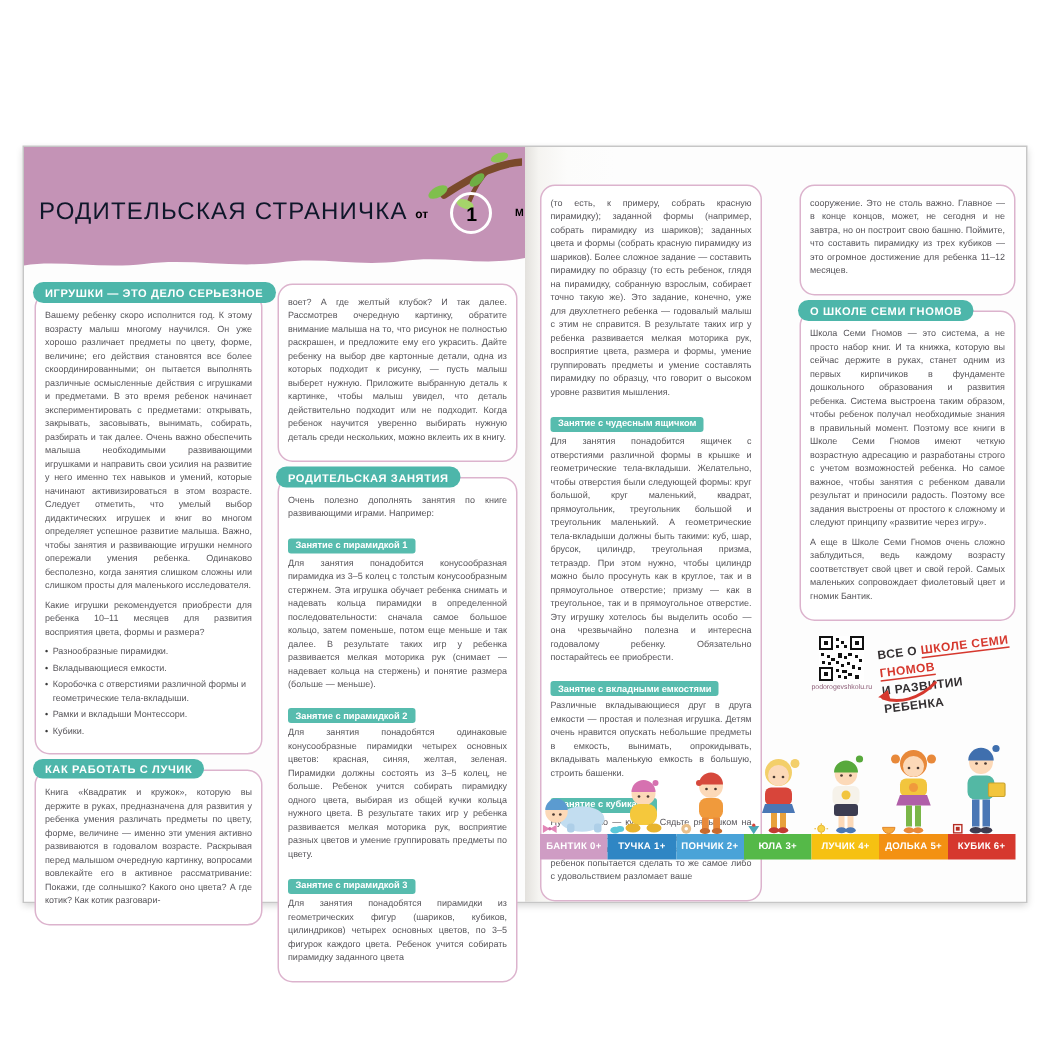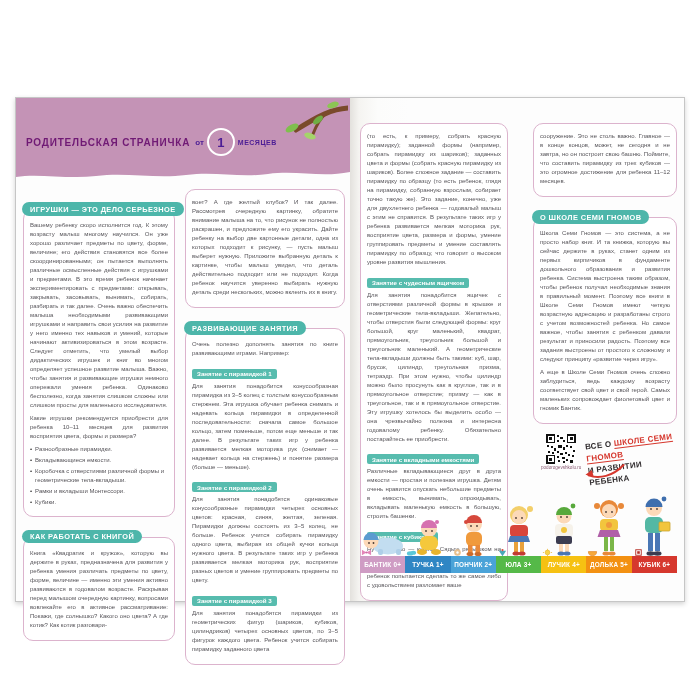--- a/index.html
+++ b/index.html
@@ -5,36 +5,36 @@
   html,body{margin:0;padding:0;}
   body{width:700px;height:700px;background:#ffffff;font-family:"Liberation Sans",sans-serif;position:relative;overflow:hidden;}
   .spread{position:absolute;left:15px;top:97px;width:668px;height:503px;background:#fff;border:1px solid #c6c6c6;box-shadow:0 2px 5px rgba(0,0,0,.18);}
   .page{position:absolute;top:0;height:100%;}
   .left-page{left:0;width:334px;background:#fdfdfd;}
   .right-page{left:334px;right:0;background:linear-gradient(to right,#e3e1dd 0,#f5f4f1 9px,#fcfcfb 28px,#fdfdfd 60px);}
   
   .header{position:relative;height:70px;background:#c493b6;}
   .header-wave{position:absolute;top:70px;left:0;width:100%;height:13px;display:block;}
   .header-row{position:absolute;left:10px;top:30px;display:flex;align-items:center;gap:5px;width:320px;}
-  .page-title{margin:0;font-size:10px;font-weight:bold;letter-spacing:.8px;color:#701a75;white-space:nowrap;}
-  .age-badge{display:flex;align-items:center;gap:3px;color:#4c1d95;}
+  .page-title{margin:0;font-size:16px;font-weight:normal;letter-spacing:.8px;color:#0f172a;white-space:nowrap;}
+  .age-badge{display:flex;align-items:center;gap:15px;color:#000000;}
   .age-from{font-size:8px;font-weight:bold;}
   .age-circle{width:24px;height:24px;border:2px solid #fff;border-radius:50%;display:flex;align-items:center;justify-content:center;font-size:13px;font-weight:bold;}
   .age-months{font-size:7px;font-weight:bold;letter-spacing:.5px;}
   .branch{position:absolute;right:2px;top:2px;width:78px;height:44px;}
   
   .cols{position:absolute;top:91px;left:7px;right:5px;display:flex;gap:10px;}
   .col1{width:152px;flex:none;}
   .col2{flex:1;}
   .rcols{position:absolute;top:25px;left:10px;right:7px;display:flex;gap:25px;}
   .col3{width:148px;flex:none;}
   .col4{flex:1;}
   
   .box{position:relative;border:1.5px solid #dcb3cd;border-radius:10px;background:#fff;padding:8px 6px 6px;margin-bottom:10px;}
-  .box.with-pill{padding-top:11px;margin-top:20px;}
+  .box.with-pill{padding-top:11px;margin-top:6px;}
   .pill{position:absolute;top:-8px;left:-2px;background:#4db6aa;color:#fff;font-size:7.4px;font-weight:bold;letter-spacing:.4px;padding:2.5px 8px 2px;border-radius:8px;white-space:nowrap;}
   .box p{font-size:6px;line-height:1.5;color:#57555a;text-align:justify;margin:0 0 4px;}
   .subpill{display:inline-block;background:#57bcae;color:#fff;font-size:6.2px;font-weight:bold;padding:1.5px 5px;border-radius:2px;margin:2px 0 3px;}
   .bullet{display:flex;gap:3px;font-size:6px;line-height:1.45;color:#57555a;margin-bottom:2.5px;}
   .bullet .dot{color:#3b3b3b;font-weight:bold;}
   .motto{font-size:7.6px;font-weight:bold;font-style:italic;color:#c13a72;line-height:1.55;margin-top:6px;}
   
   .qr-block{display:flex;gap:6px;margin:4px 0 0 8px;align-items:flex-start;}
   .qr-left{display:flex;flex-direction:column;align-items:center;}
   .qr-url{font-size:4.6px;color:#8a5a74;margin-top:1px;}
@@ -102,32 +102,32 @@
               <span class="dot">•</span>
               <span>Рамки и вкладыши Монтессори.</span>
             </div>
           <div class="bullet">
               <span class="dot">•</span>
               <span>Кубики.</span>
             </div>
         </section>
 
         <section class="box with-pill">
-          <span class="pill">КАК РАБОТАТЬ С КНИГОЙ</span>
+          <span class="pill">КАК РАБОТАТЬ С ЛУЧИК</span>
           <p>Книга «Квадратик и кружок», которую вы держите в руках, предназначена для развития у ребенка умения различать предметы по цвету, форме, величине — именно эти умения активно развиваются в годовалом возрасте. Раскрывая перед малышом очередную картинку, вопросами вовлекайте его в активное рассматривание: Покажи, где солнышко? Какого оно цвета? А где котик? Как котик разговари-</p>
         </section>
       </div>
 
       <div class="col col2">
         <section class="box">
           <p>воет? А где желтый клубок? И так далее. Рассмотрев очередную картинку, обратите внимание малыша на то, что рисунок не полностью раскрашен, и предложите ему его украсить. Дайте ребенку на выбор две картонные детали, одна из которых подходит к рисунку, — пусть малыш выберет нужную. Приложите выбранную деталь к картинке, чтобы малыш увидел, что деталь действительно подходит или не подходит. Когда ребенок научится уверенно выбирать нужную деталь среди нескольких, можно вклеить их в книгу.</p>
         </section>
 
         <section class="box with-pill">
-          <span class="pill">РАЗВИВАЮЩИЕ ЗАНЯТИЯ</span>
+          <span class="pill">РОДИТЕЛЬСКАЯ ЗАНЯТИЯ</span>
           <p>Очень полезно дополнять занятия по книге развивающими играми. Например:</p>
           <span class="subpill">Занятие с пирамидкой 1</span>
           <p>Для занятия понадобится конусообразная пирамидка из 3–5 колец с толстым конусообразным стержнем. Эта игрушка обучает ребенка снимать и надевать кольца пирамидки в определенной последовательности: сначала самое большое кольцо, затем поменьше, потом еще меньше и так далее. В результате таких игр у ребенка развивается мелкая моторика рук (снимает — надевает кольца на стержень) и понятие размера (больше — меньше).</p>
           <span class="subpill">Занятие с пирамидкой 2</span>
           <p>Для занятия понадобятся одинаковые конусообразные пирамидки четырех основных цветов: красная, синяя, желтая, зеленая. Пирамидки должны состоять из 3–5 колец, не больше. Ребенок учится собирать пирамидку одного цвета, выбирая из общей кучки кольца нужного цвета. В результате таких игр у ребенка развивается мелкая моторика рук, восприятие разных цветов и умение группировать предметы по цвету.</p>
           <span class="subpill">Занятие с пирамидкой 3</span>
           <p>Для занятия понадобятся пирамидки из геометрических фигур (шариков, кубиков, цилиндриков) четырех основных цветов, по 3–5 фигурок каждого цвета. Ребенок учится собирать пирамидку заданного цвета</p>
         </section>
       </div>
     </div>

